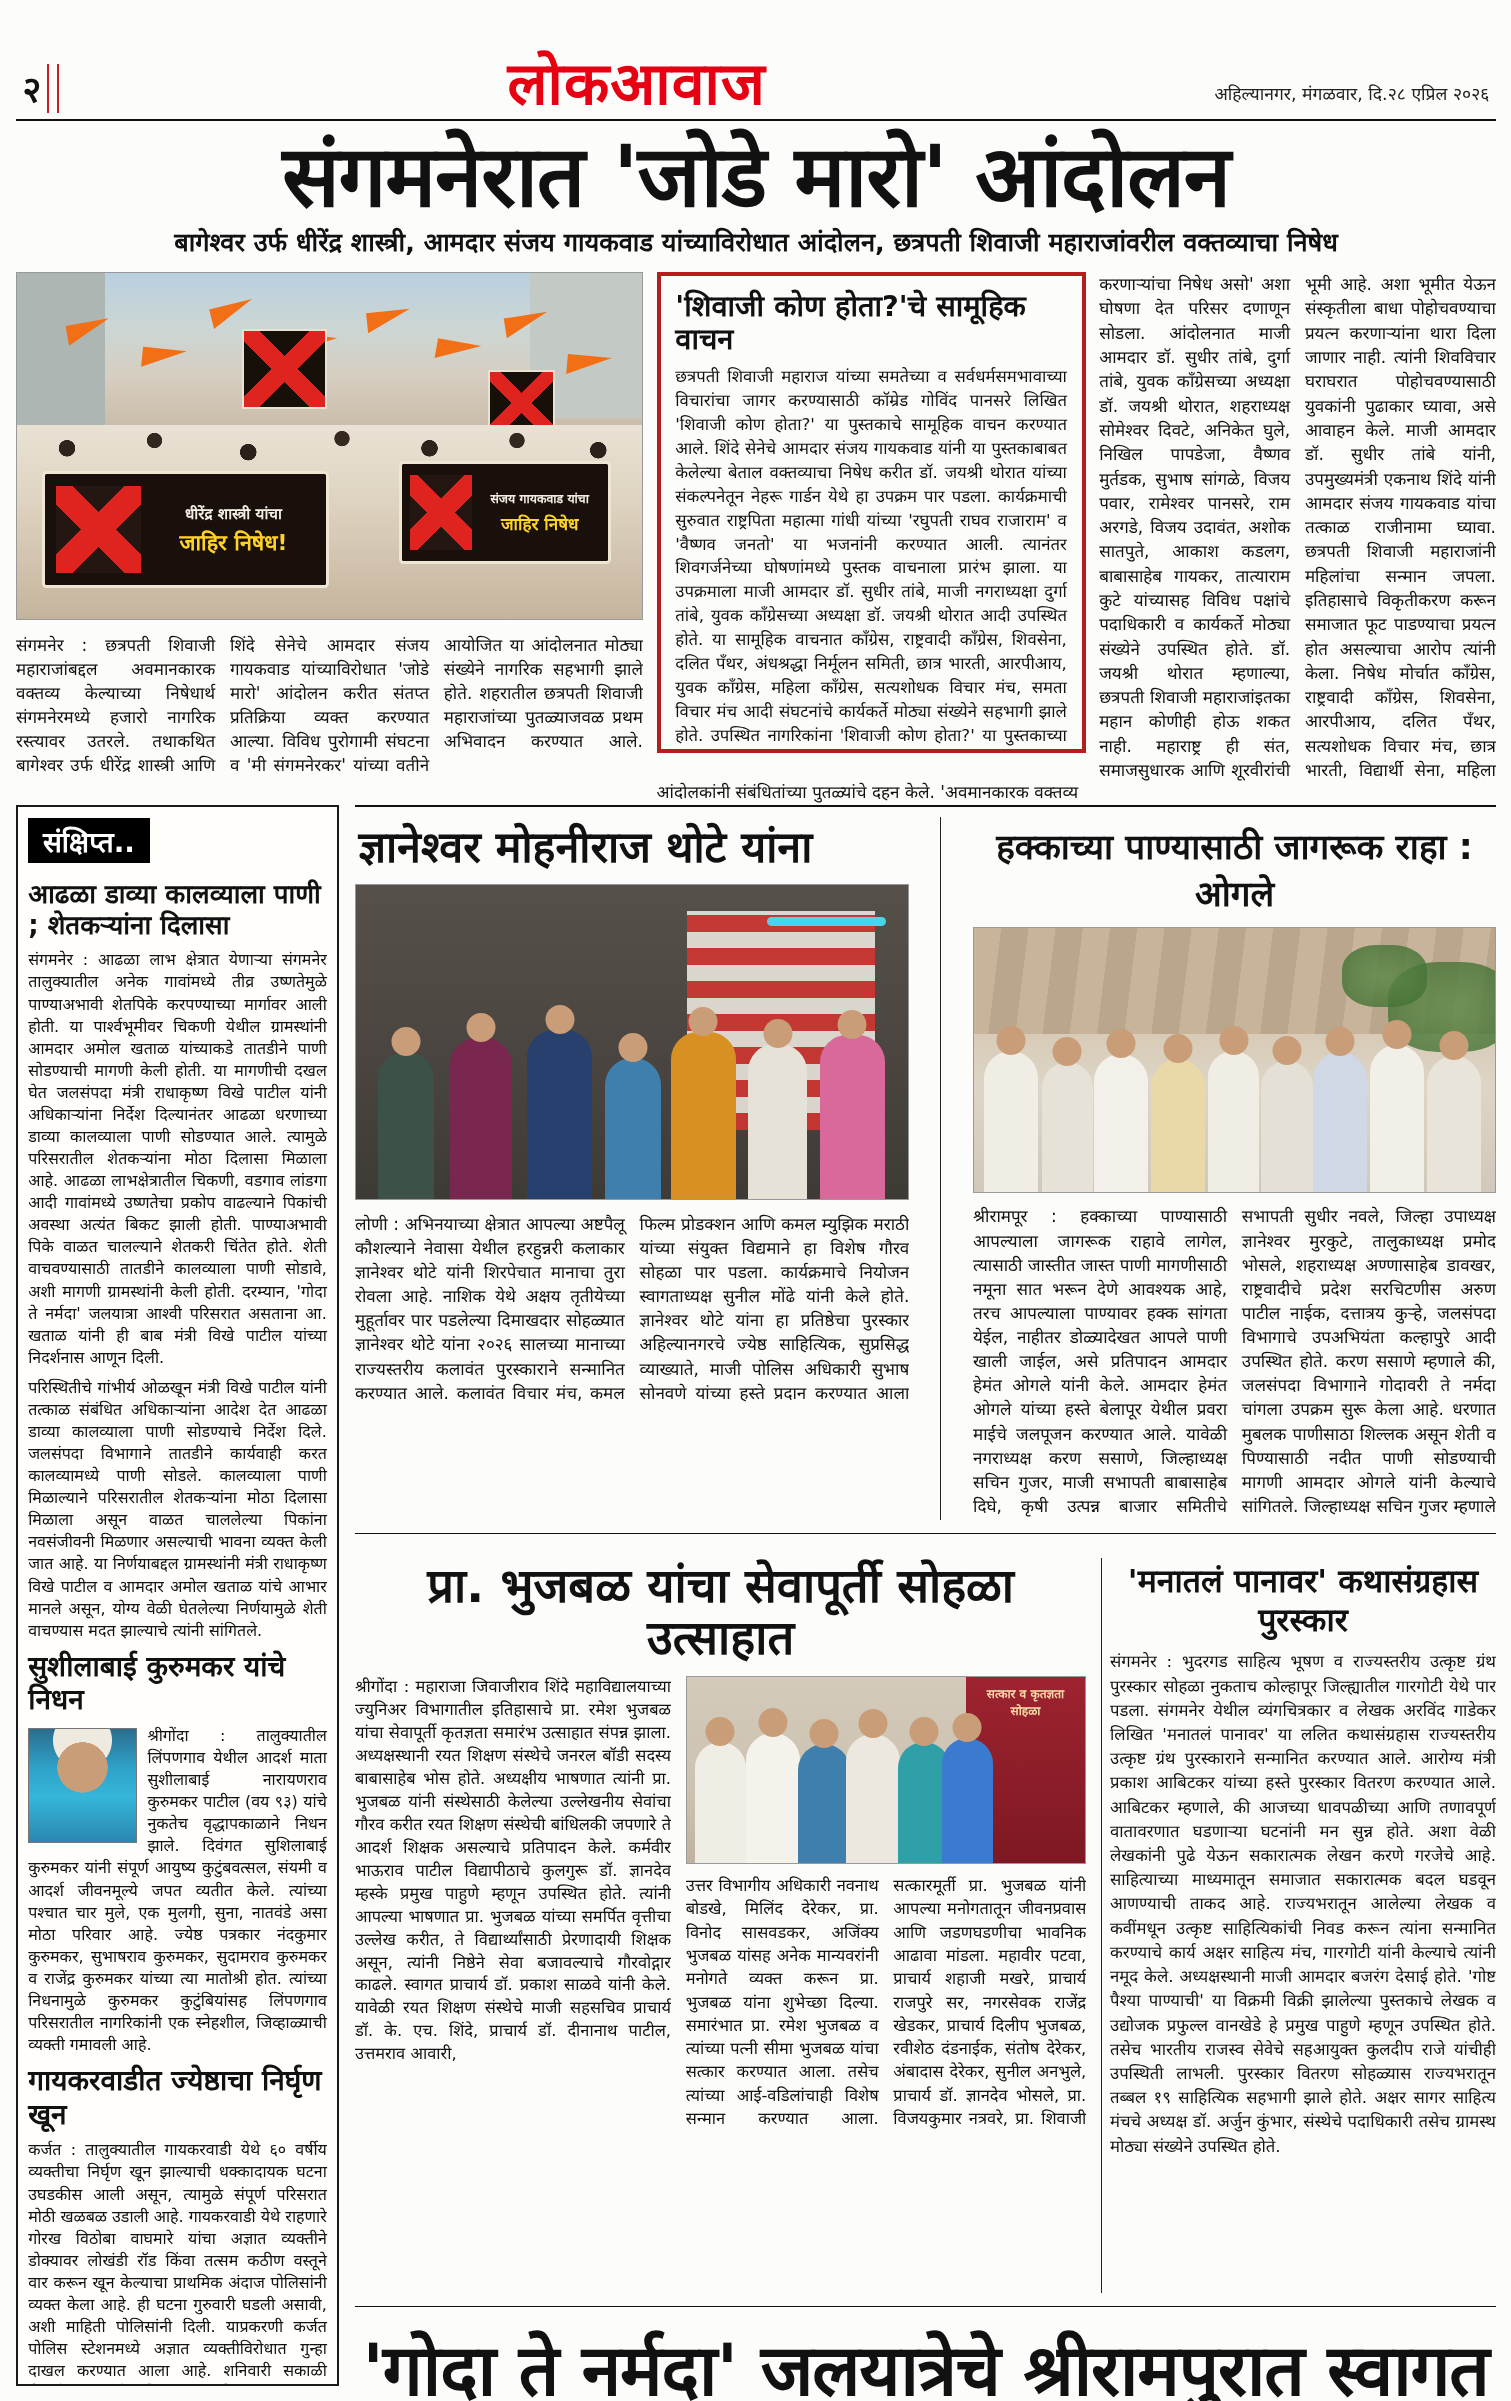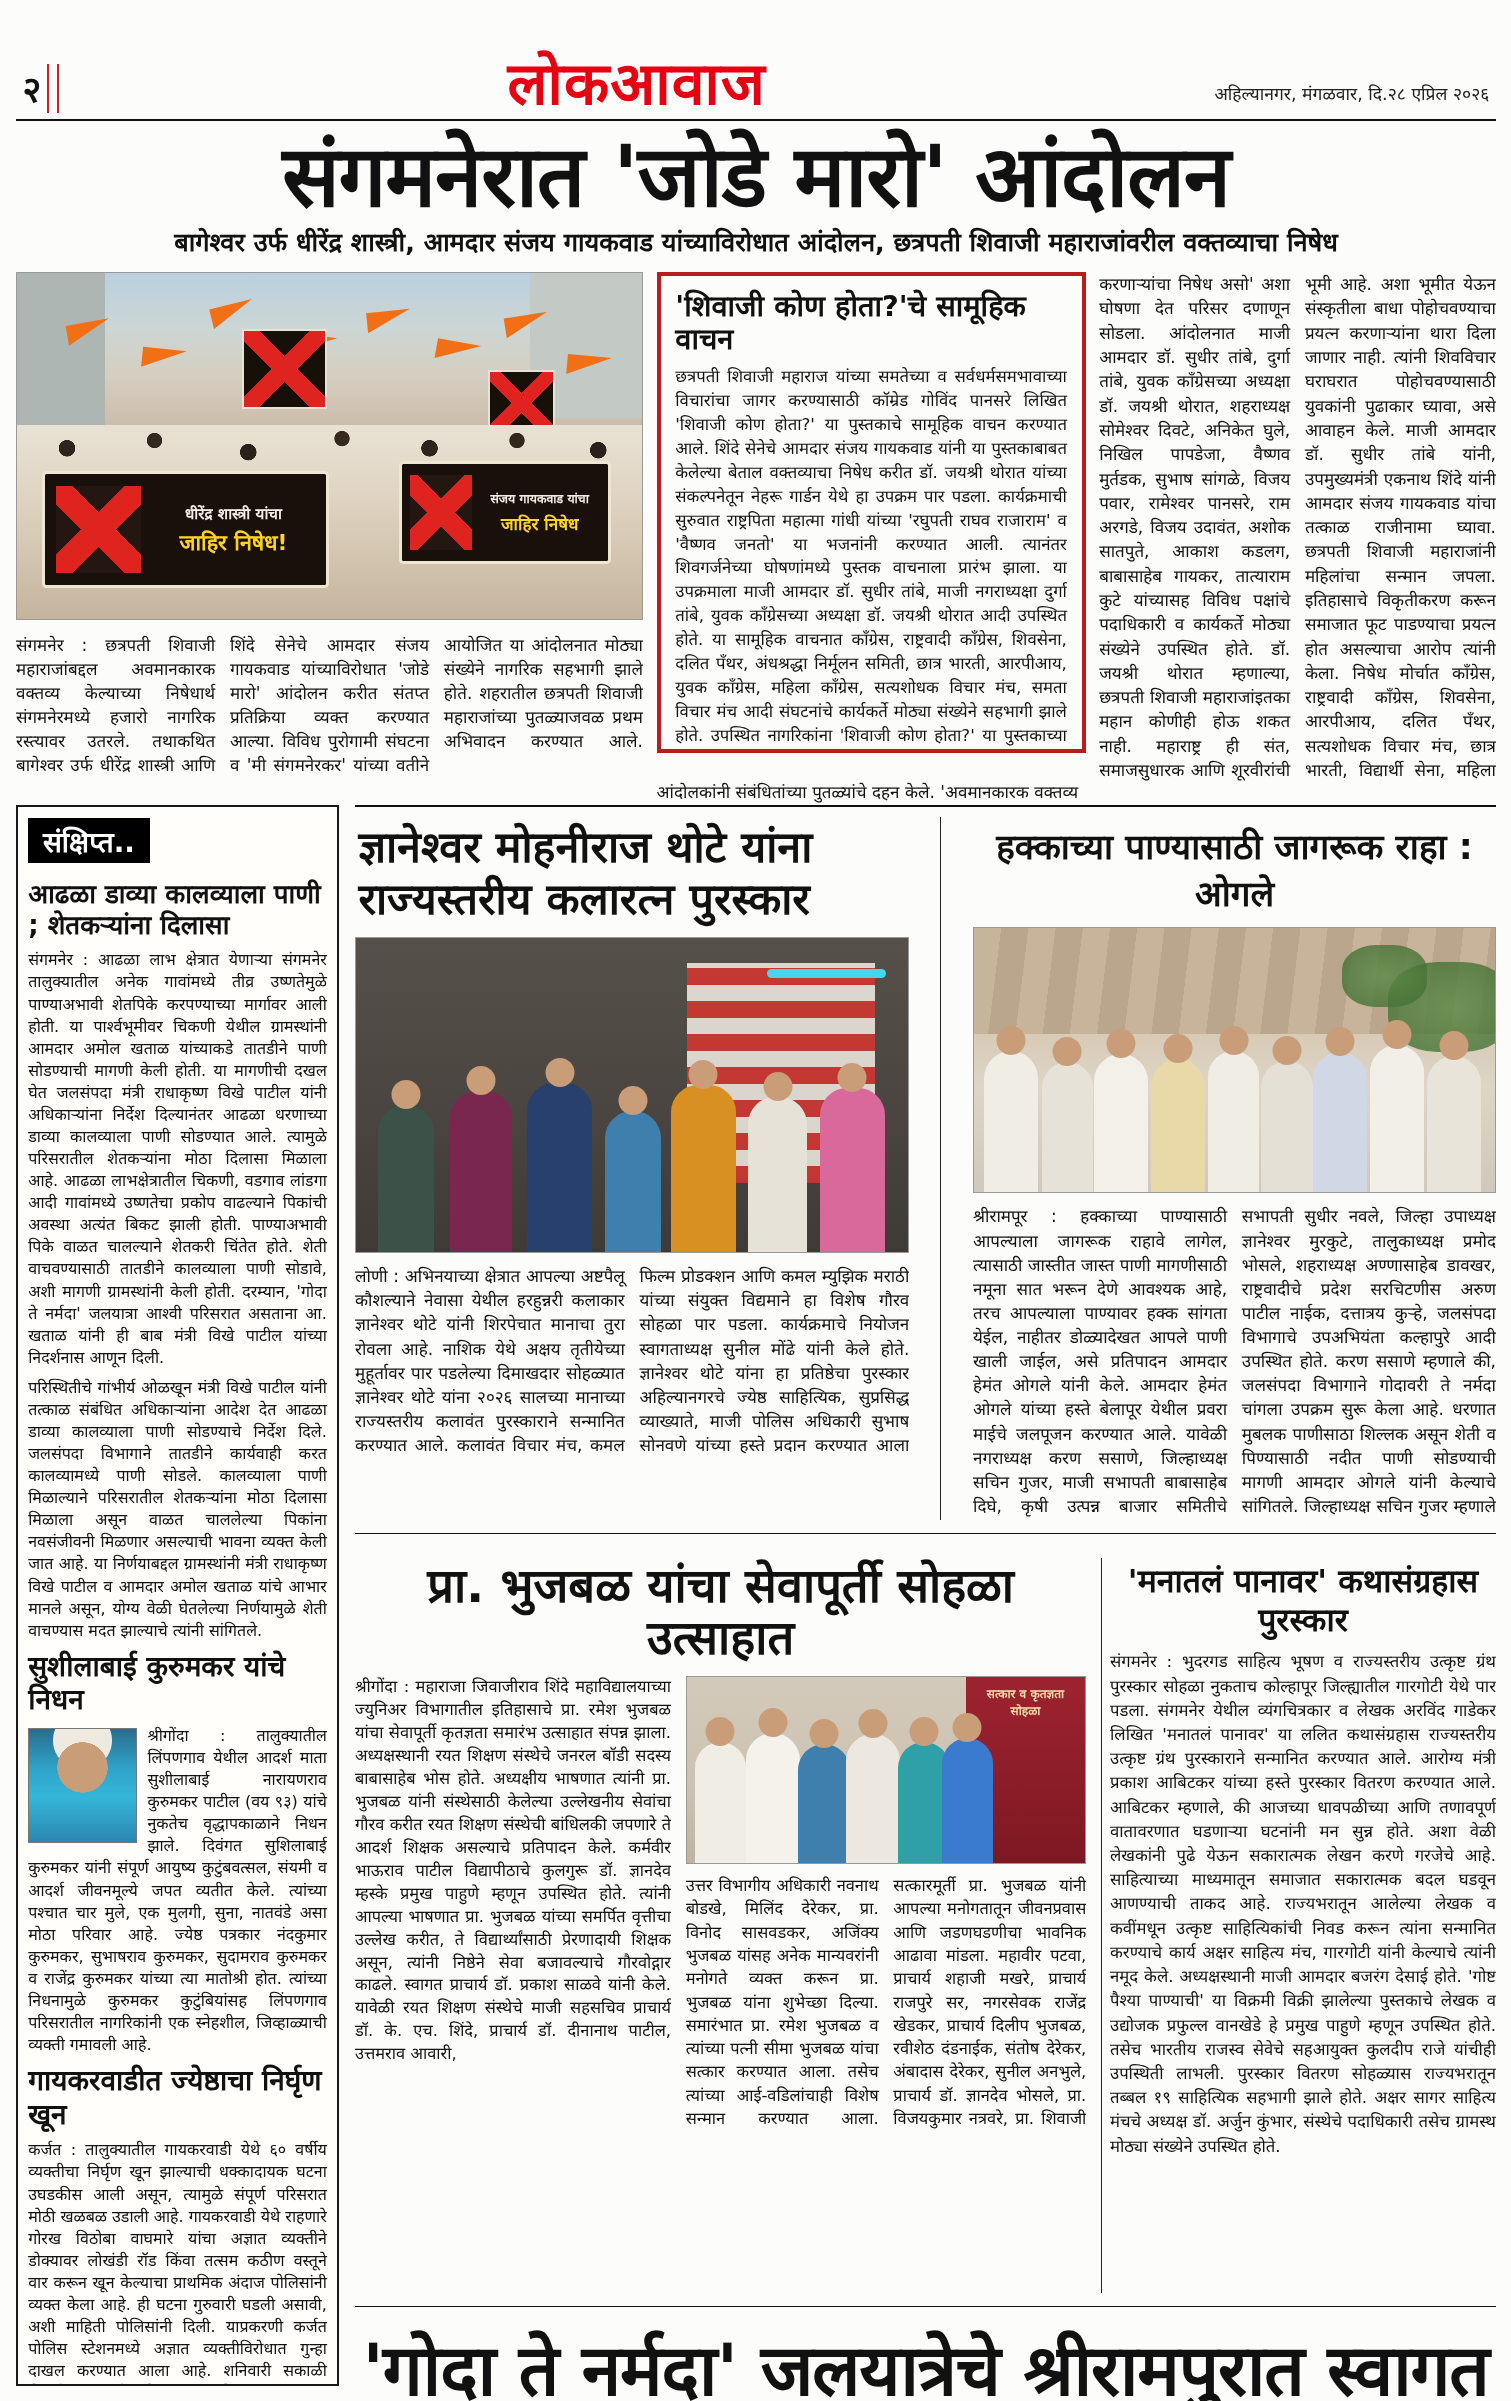--- a/index.html
+++ b/index.html
@@ -180,21 +180,20 @@
       <p>कर्जत : तालुक्यातील गायकरवाडी येथे ६० वर्षीय व्यक्तीचा निर्घृण खून झाल्याची धक्कादायक घटना उघडकीस आली असून, त्यामुळे संपूर्ण परिसरात मोठी खळबळ उडाली आहे. गायकरवाडी येथे राहणारे गोरख विठोबा वाघमारे यांचा अज्ञात व्यक्तीने डोक्यावर लोखंडी रॉड किंवा तत्सम कठीण वस्तूने वार करून खून केल्याचा प्राथमिक अंदाज पोलिसांनी व्यक्त केला आहे. ही घटना गुरुवारी घडली असावी, अशी माहिती पोलिसांनी दिली. याप्रकरणी कर्जत पोलिस स्टेशनमध्ये अज्ञात व्यक्तीविरोधात गुन्हा दाखल करण्यात आला आहे. शनिवारी सकाळी शेजारील व्यक्ती गोरख वाघमारे यांना आवाज देण्यासाठी त्यांच्या घरी गेले असता, ते घरामध्ये जखमी अवस्थेत पडलेले आढळले. त्यांनी तात्काळ पोलिसांना माहिती दिली. घटनास्थळी पोलीस पथक दाखल झाले असता, वाघमारे यांचा मृत्यू झाल्याचे स्पष्ट झाले. काही वेळापासून मृतदेह घरातच असल्याने दुर्गंधी पसरल्याचेही निदर्शनास आले.</p>
       
     </aside>
 
     <div class="rzone">
 
       <div class="band1">
         <article class="thote">
           <h2>
             <span>ज्ञानेश्वर मोहनीराज थोटे यांना</span><br>
-            <span>राज्यस्तरीय कलारत्न पुरस्कार</span>
           </h2>
           <div class="photo thote-photo">
             <div class="backdrop"></div>
             <div class="cyanbar"></div>
             <div class="person" style="left:4%;width:56px;height:147px;background:#3c5248;"></div>
             <div class="person" style="left:17%;width:62px;height:161px;background:#7a2750;"></div>
             <div class="person" style="left:31%;width:65px;height:169px;background:#27406e;"></div>
             <div class="person" style="left:45%;width:56px;height:141px;background:#3f7fae;"></div>
             <div class="person" style="left:57%;width:65px;height:167px;background:#d99023;"></div>
             <div class="person" style="left:71%;width:59px;height:155px;background:#e6e2d8;"></div>

